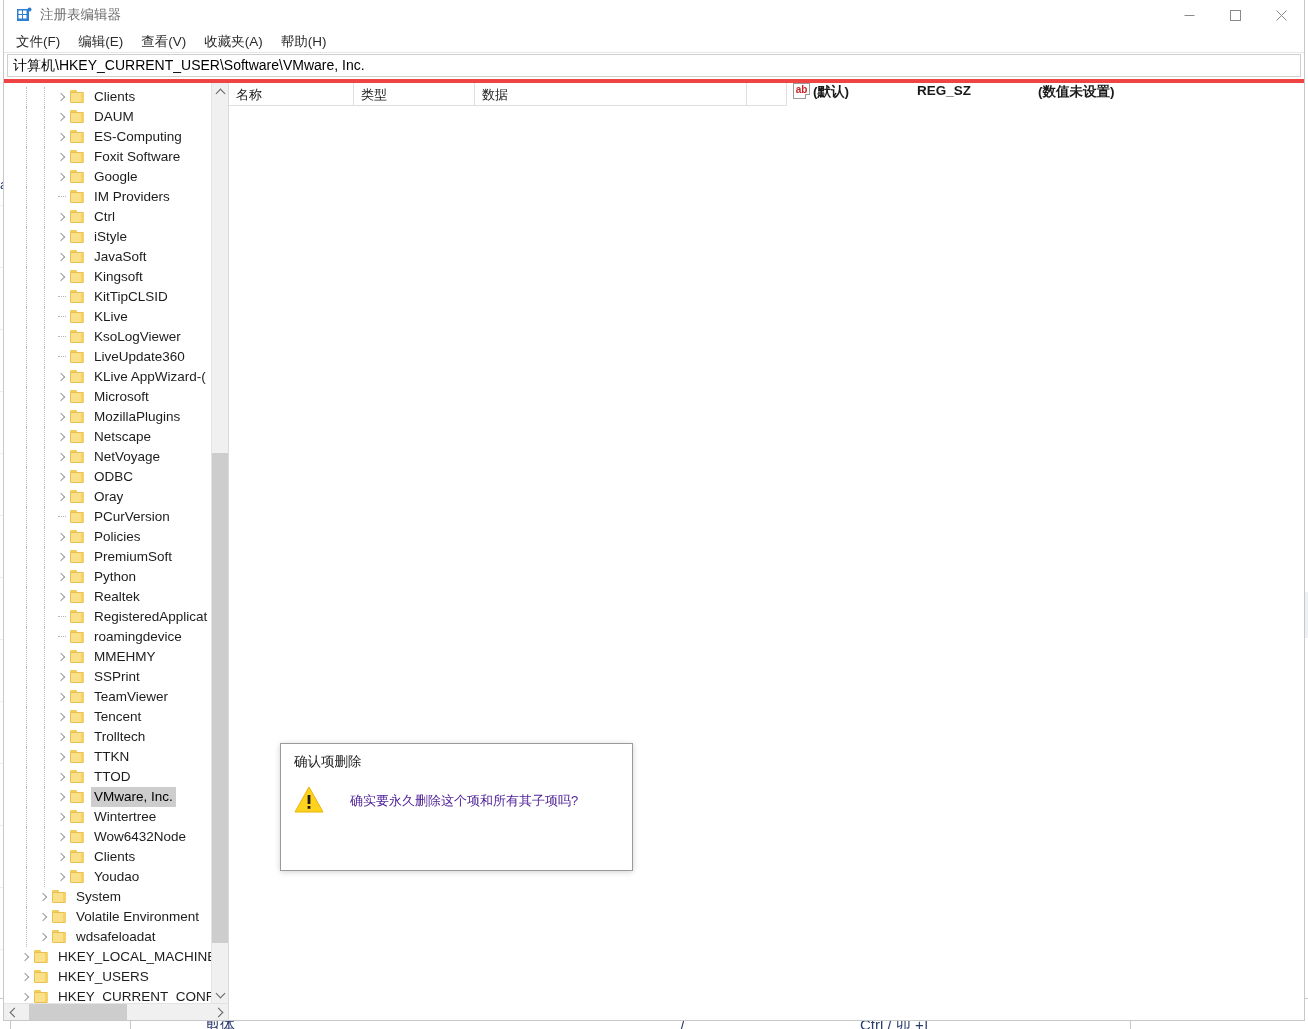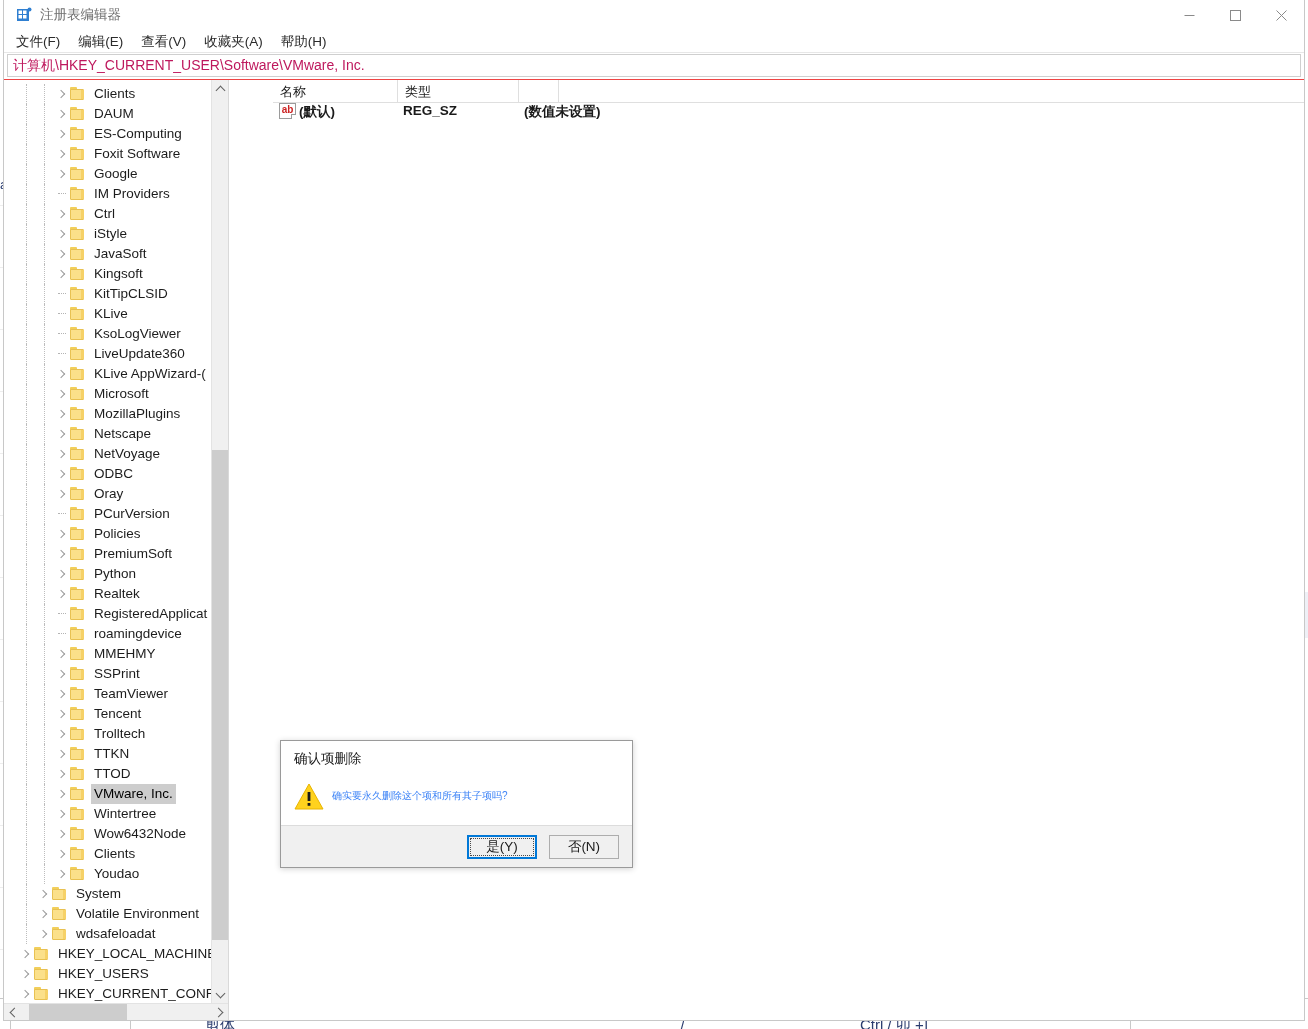--- a/index.html
+++ b/index.html
@@ -110,28 +110,28 @@
   .menu-item:first-child { padding-left: 0; }
 
   
   .addressbar {
     height: 23px; flex: 0 0 23px;
     margin: 1px 3px 2px 3px;
     background: #ffffff;
     border: 1px solid #cfcfcf;
     display: flex; align-items: center;
     padding-left: 5px;
-    font-size: 14px; color: #be185d;
+    font-size: 14px; color: #000000;
     overflow: hidden; white-space: nowrap;
   }
 
   
   .body-split {
     flex: 1 1 auto; display: flex; min-height: 0;
-    border-top: 1px solid #ef4444;
+    border-top: 4px solid #ef4444;
     position: relative;
   }
 
   
   .tree-pane {
     width: 225px; flex: 0 0 225px;
     position: relative;
     background: #ffffff;
     border-right: 1px solid #d9d9d9;
     display: flex; flex-direction: column;
@@ -233,21 +233,21 @@
   }
   .h-arrow.left::before { transform: rotate(-45deg); margin-left: 3px; }
   .h-arrow.right::before { transform: rotate(135deg); margin-right: 3px; }
   .h-thumb {
     position: absolute; top: 0; height: 17px; background: #cdcdcd;
   }
 
   
   .list-pane {
     flex: 1 1 auto; position: relative; background: #ffffff;
-    display: flex; flex-direction: column; min-width: 0; margin-left: 44px;
+    display: flex; min-width: 0;
   }
   .list-header {
     height: 23px; flex: 0 0 23px; display: flex;
     border-bottom: 1px solid #dfdfdf;
     background: #ffffff;
   }
   .col-head {
     font-size: 13px; color: #1a1a1a; line-height: 23px;
     padding-left: 7px; border-right: 1px solid #dfdfdf;
     white-space: nowrap; overflow: hidden; cursor: default;
@@ -292,22 +292,22 @@
   }
   .dlg-title {
     position: absolute; left: 13px; top: 9px;
     font-size: 13.5px; color: #1a1a1a; white-space: nowrap;
   }
   .dlg-warn {
     position: absolute; left: 13px; top: 42px;
     width: 30px; height: 27px;
   }
   .dlg-msg {
-    position: absolute; left: 51px; top: 48px;
-    font-size: 10px; color: #3b82f6; white-space: nowrap;
+    position: absolute; left: 69px; top: 48px;
+    font-size: 13px; color: #4c1d95; white-space: nowrap;
   }
   .dlg-buttons {
     flex: 0 0 42px; background: #f0f0f0;
     border-top: 1px solid #dcdcdc;
     display: flex; align-items: center; justify-content: flex-end;
     padding-right: 13px; gap: 12px;
   }
   .dlg-btn {
     width: 70px; height: 24px;
     font-size: 13.5px; color: #1a1a1a;
@@ -987,20 +987,21 @@
         <div class="h-arrow left"></div>
         <div class="h-thumb" style="left:25px;width:98px;"></div>
         <div class="h-arrow right"></div>
       </div>
     </div>
 
     <div class="list-pane">
       <div class="list-header">
         <div class="col-head" style="width:125px">名称</div>
         <div class="col-head" style="width:121px">类型</div>
+        <div class="col-head" style="width:272px">数据</div>
         <div class="col-head" style="width:40px"></div>
       </div>
       <div class="list-rows">
         <div class="list-row">
           <div class="ab-icon">
             <div class="pg"></div>
             <div class="ab">ab</div>
             <div class="fold"></div>
           </div>
           <div class="cell" style="width:104px">(默认)</div>
@@ -1015,20 +1016,16 @@
         <div class="dlg-title">确认项删除</div>
         <div class="dlg-warn">
           <svg width="30" height="27" viewBox="0 0 30 27">
             <polygon points="15,1 29,26 1,26" fill="#ffd21e" stroke="#e8b400" stroke-width="1"></polygon>
             <rect x="13.6" y="9" width="2.8" height="9" fill="#1a1a1a"></rect>
             <rect x="13.6" y="20" width="2.8" height="2.8" fill="#1a1a1a"></rect>
           </svg>
         </div>
         <div class="dlg-msg">确实要永久删除这个项和所有其子项吗?</div>
       </div>
-      <div class="dlg-buttons">
-        <div class="dlg-btn default">是(Y)</div>
-        <div class="dlg-btn">否(N)</div>
-      </div>
     </div>
 
   </div>
 </div>
 
 </body></html>

